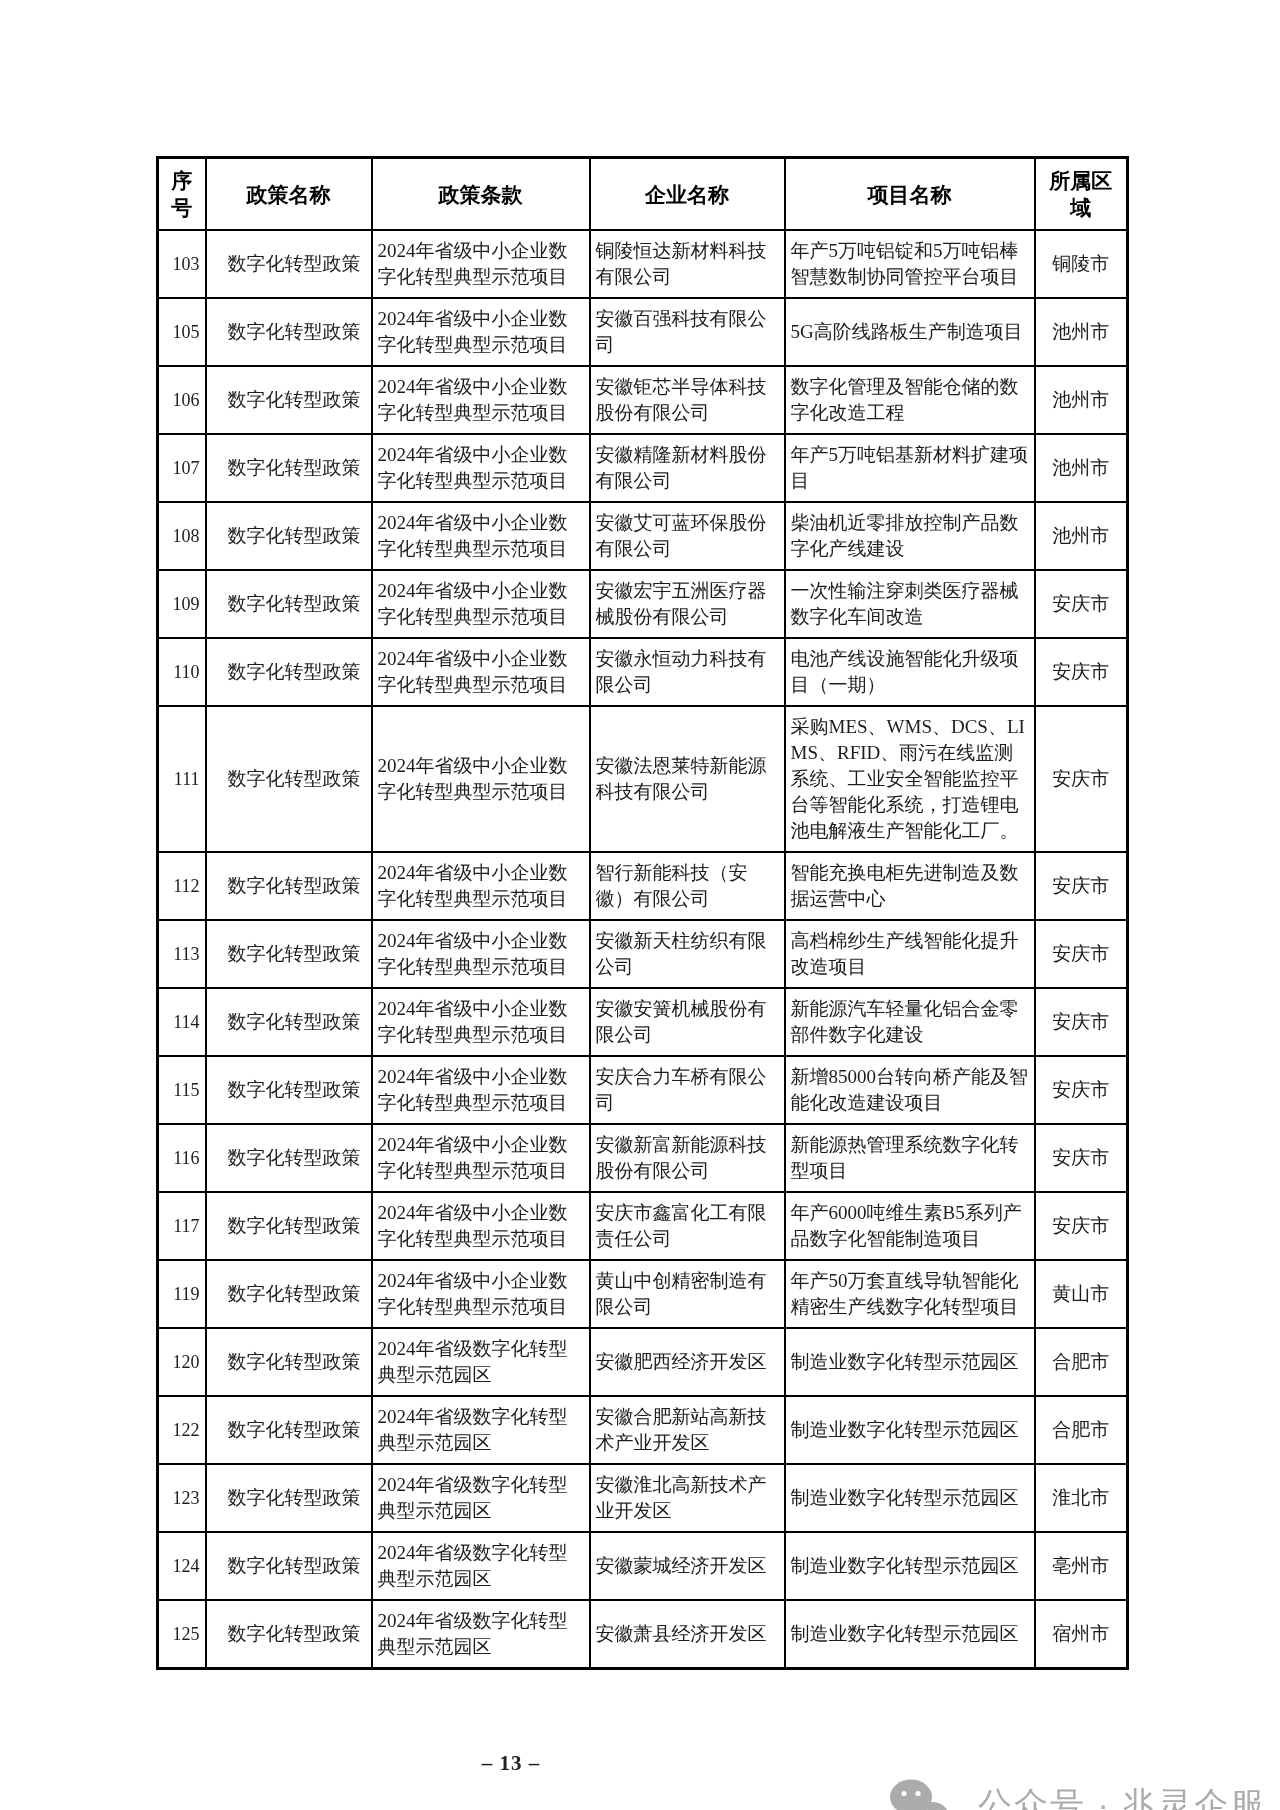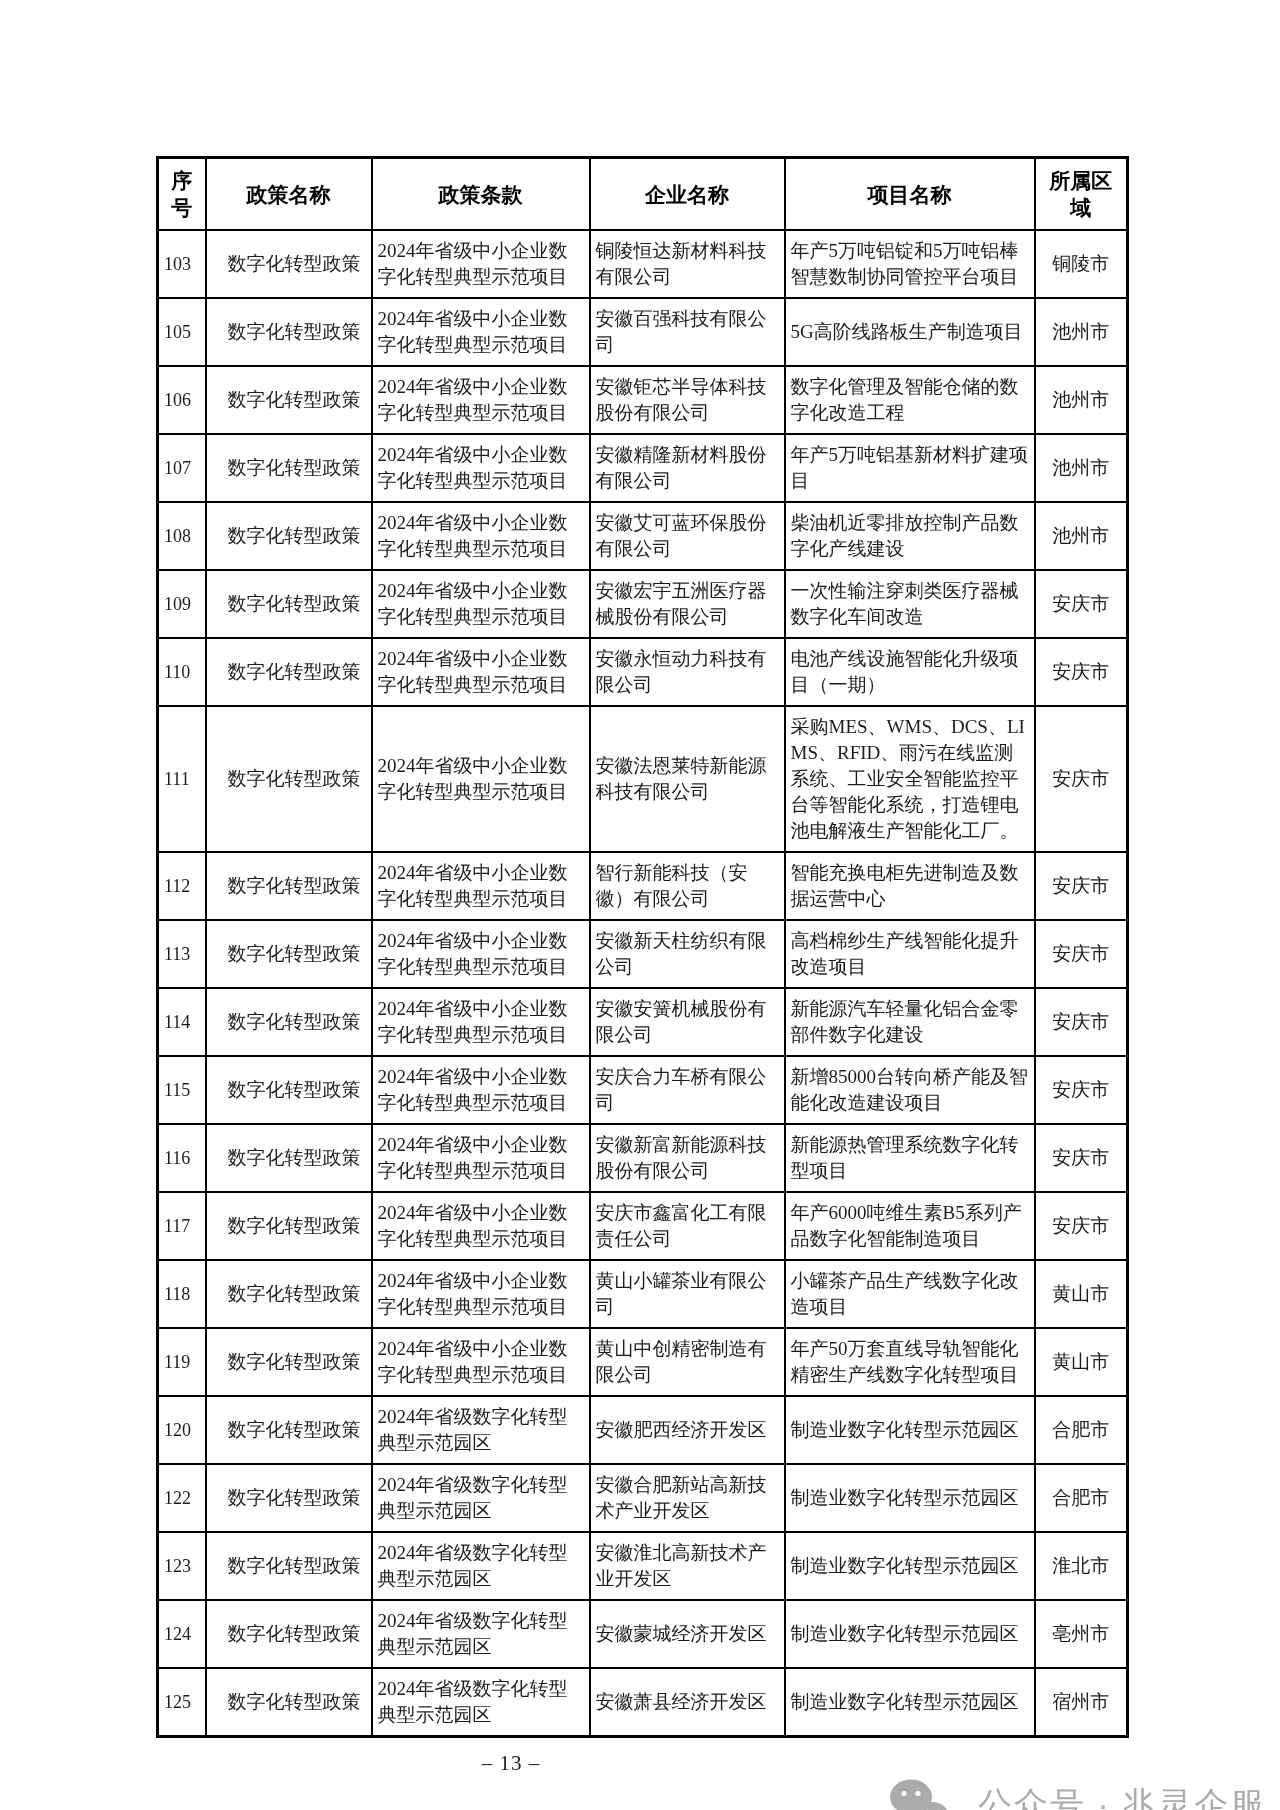--- a/index.html
+++ b/index.html
@@ -36,32 +36,33 @@
     padding:8px 4px;
     text-align:center;
     color:#000;
   }
   .policy td{
     font-size:19px;
     line-height:26px;
     padding:7px 5px;
     text-align:left;
   }
-  .policy td.c-no{text-align:left;font-size:18px;}
+  .policy td.c-no{text-align:right;font-size:18px;}
   .policy td.c-region{text-align:center;}
   .policy td.c-policy{padding-left:21px;}
   .footer-pagenum{
     position:absolute;
     top:1703px;
     left:0;
     width:1022px;
     text-align:center;
     font-size:21px;
     letter-spacing:1px;
     color:#222;
+    font-weight:bold;
   }
   .watermark{
     position:absolute;
     top:1730px;
     left:888px;
     display:flex;
     align-items:center;
     gap:28px;
     color:#ababab;
   }
@@ -205,28 +206,20 @@
         </tr>
         <tr>
           <td class="c-no">117</td>
           <td class="c-policy">数字化转型政策</td>
           <td class="c-clause">2024年省级中小企业数字化转型典型示范项目</td>
           <td class="c-company">安庆市鑫富化工有限责任公司</td>
           <td class="c-project">年产6000吨维生素B5系列产品数字化智能制造项目</td>
           <td class="c-region">安庆市</td>
         </tr>
         <tr>
-          <td class="c-no">118</td>
-          <td class="c-policy">数字化转型政策</td>
-          <td class="c-clause">2024年省级中小企业数字化转型典型示范项目</td>
-          <td class="c-company">黄山小罐茶业有限公司</td>
-          <td class="c-project">小罐茶产品生产线数字化改造项目</td>
-          <td class="c-region">黄山市</td>
-        </tr>
-        <tr>
           <td class="c-no">119</td>
           <td class="c-policy">数字化转型政策</td>
           <td class="c-clause">2024年省级中小企业数字化转型典型示范项目</td>
           <td class="c-company">黄山中创精密制造有限公司</td>
           <td class="c-project">年产50万套直线导轨智能化精密生产线数字化转型项目</td>
           <td class="c-region">黄山市</td>
         </tr>
         <tr>
           <td class="c-no">120</td>
           <td class="c-policy">数字化转型政策</td>

